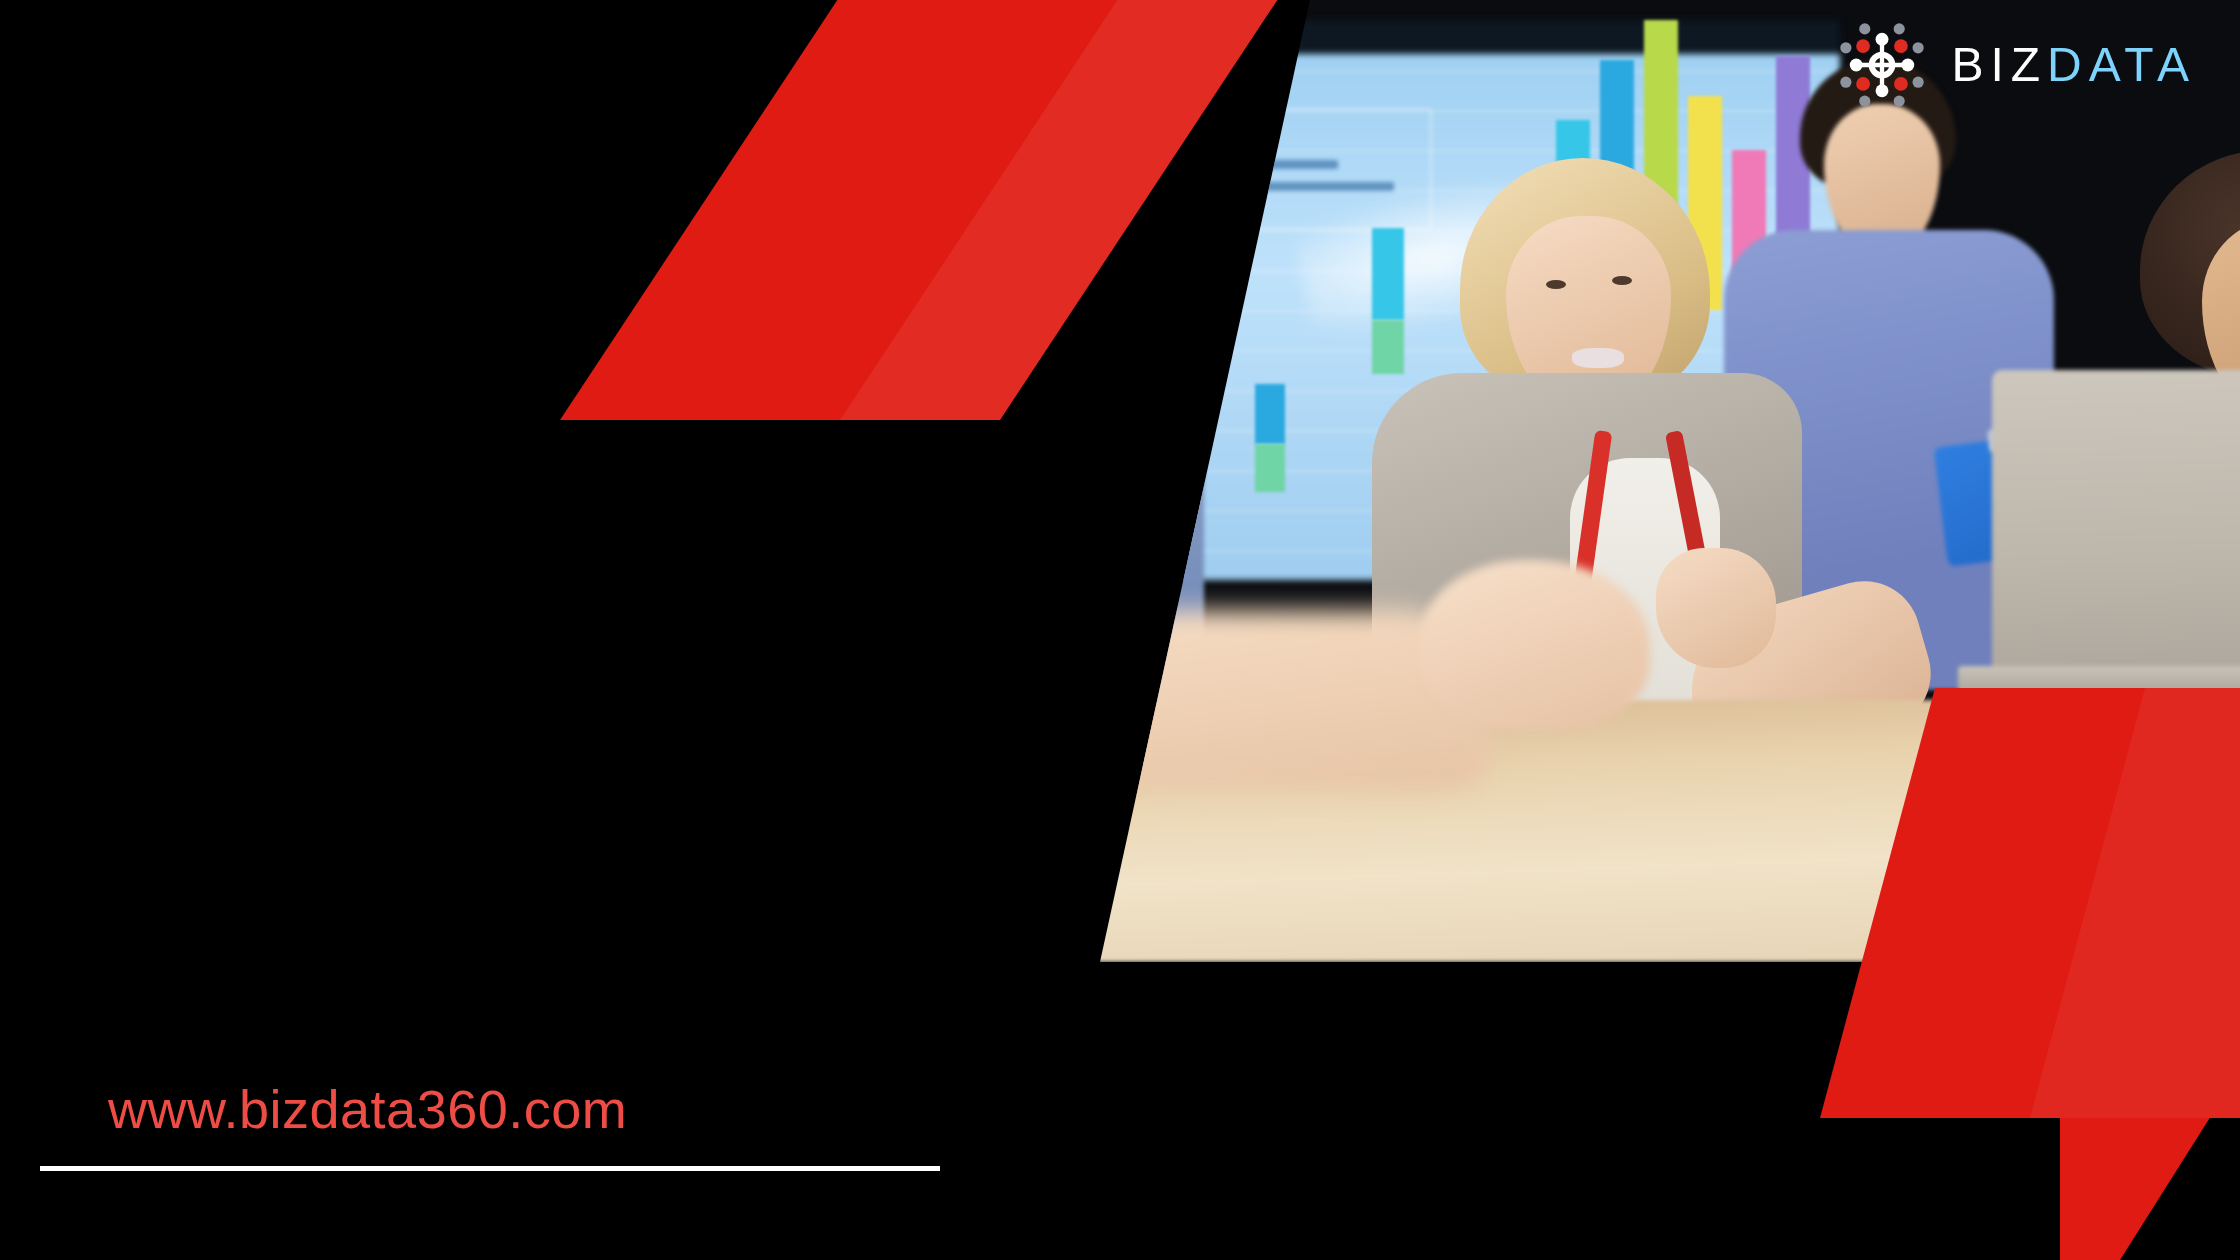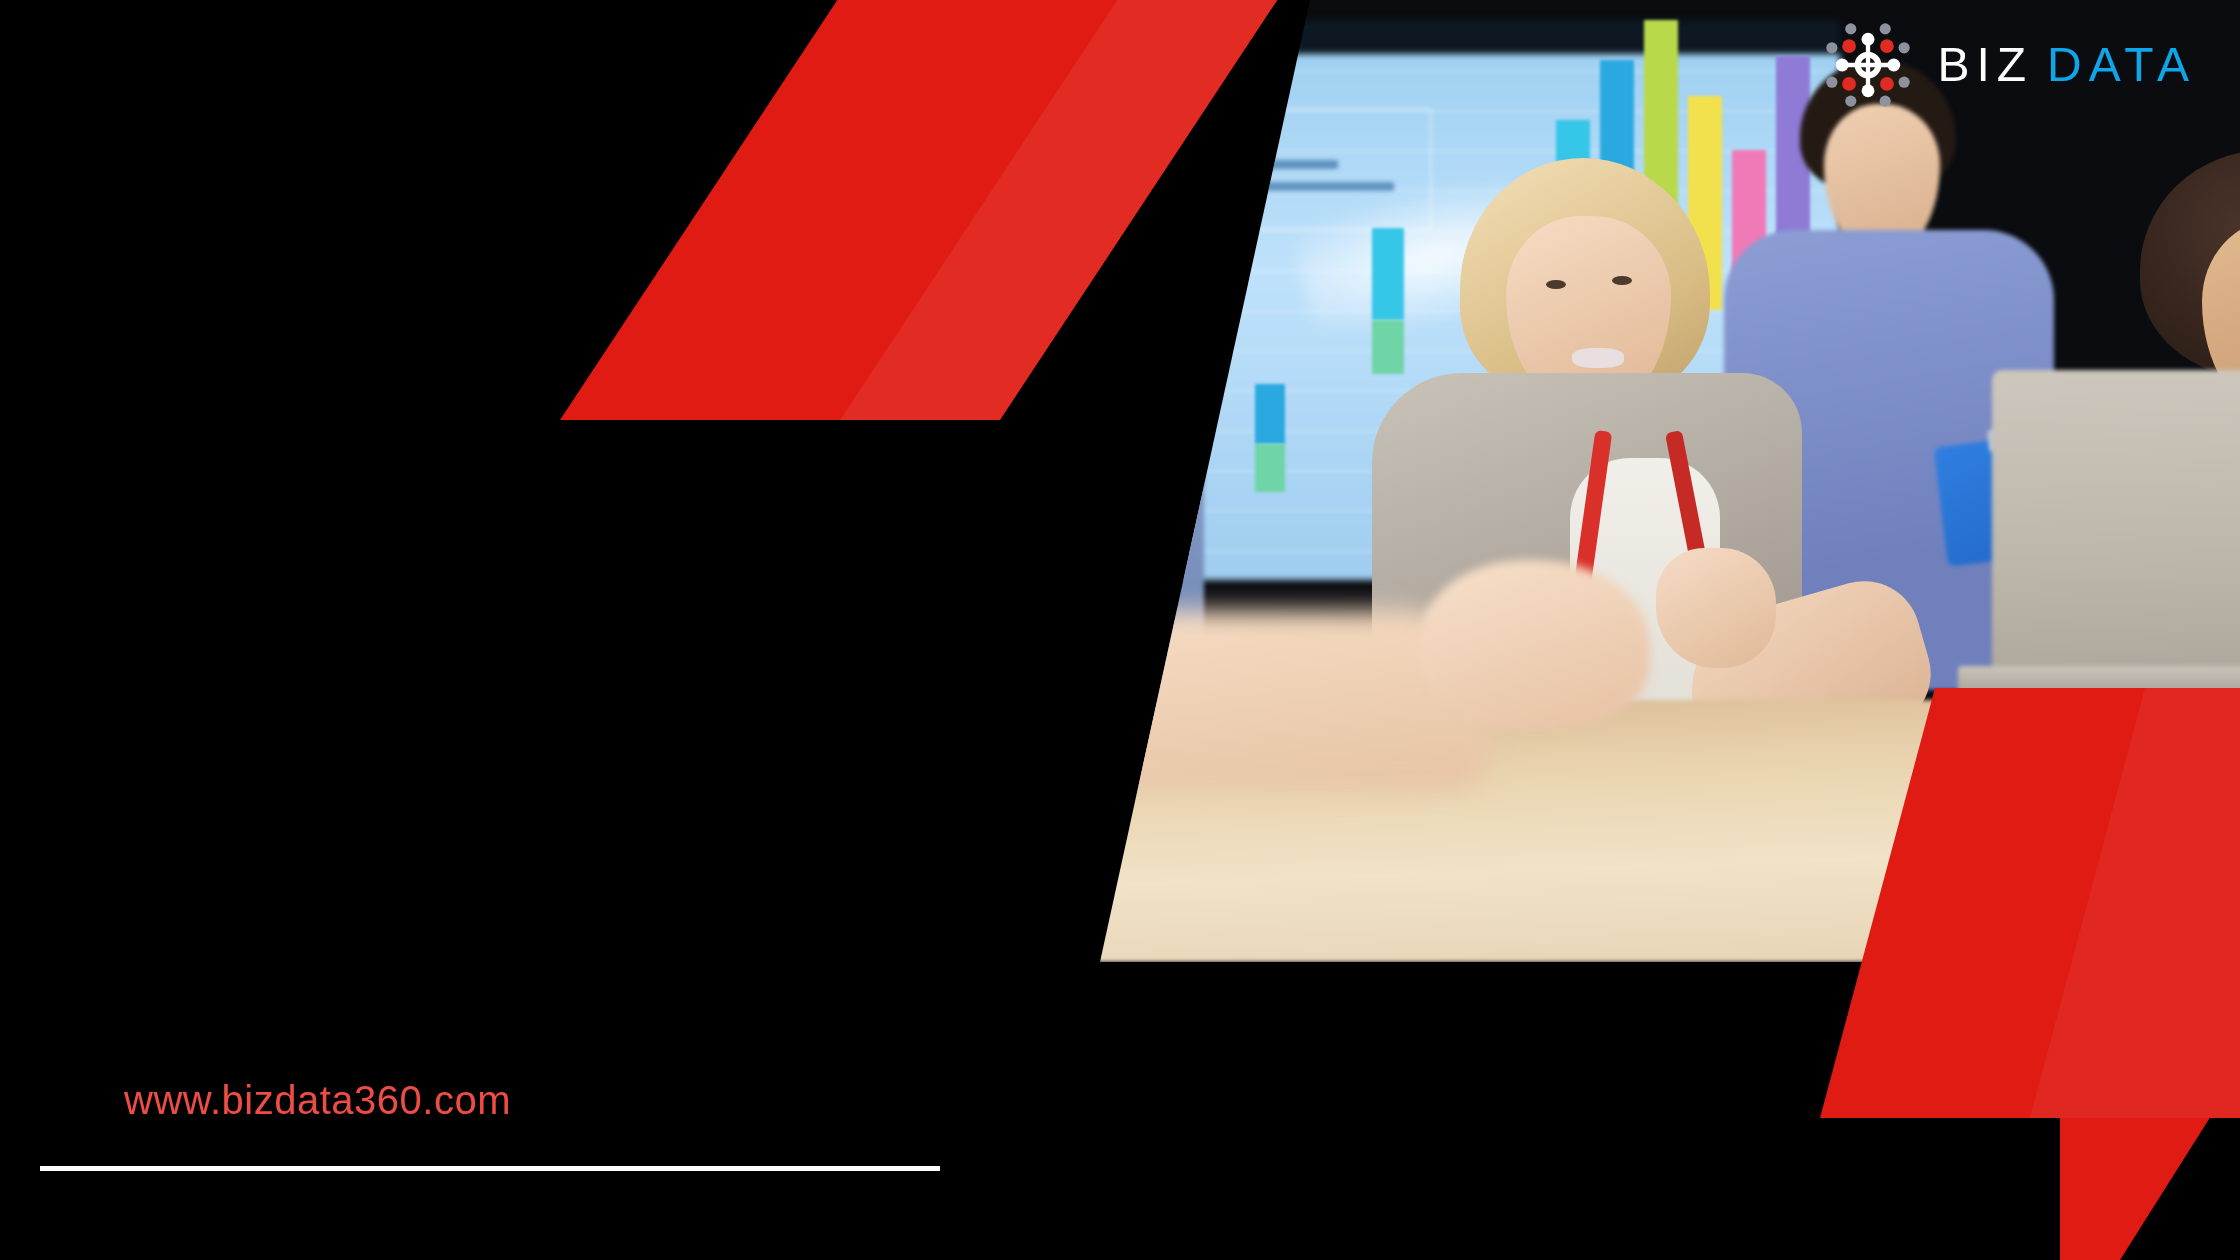--- a/index.html
+++ b/index.html
@@ -195,44 +195,44 @@
   }
   .logo-mark { width: 86px; height: 86px; display:block; }
   .logo-word {
     font-size: 48px;
     letter-spacing: 7px;
     font-weight: 400;
     line-height: 1;
     white-space: nowrap;
   }
   .logo-word .biz { color: #ffffff; text-align: right; }
-  .logo-word .data { color: #0ea5e9; margin-left: 14px; }
+  .logo-word .data { color: #7dd3fc; }
 
   
   .headline {
     position: absolute;
     left: 36px;
     top: 398px;
     width: 860px;
     font-weight: 700;
     font-size: 86px;
     line-height: 1.07;
     letter-spacing: -1.5px;
   }
   .headline .ln { display: block; white-space: nowrap; }
   .hl-red { color: #fb0d0d; }
   .hl-white { color: #ffffff; }
 
   
   .site-url {
     position: absolute;
-    left: 124px;
+    left: 108px;
     top: 1078px;
     color: #ee4d45;
-    font-size: 40px;
+    font-size: 54px;
     font-weight: 300;
     letter-spacing: 0.5px;
     white-space: nowrap;
   }
   .rule {
     position: absolute;
     left: 40px;
     top: 1166px;
     width: 900px;
     height: 5px;

